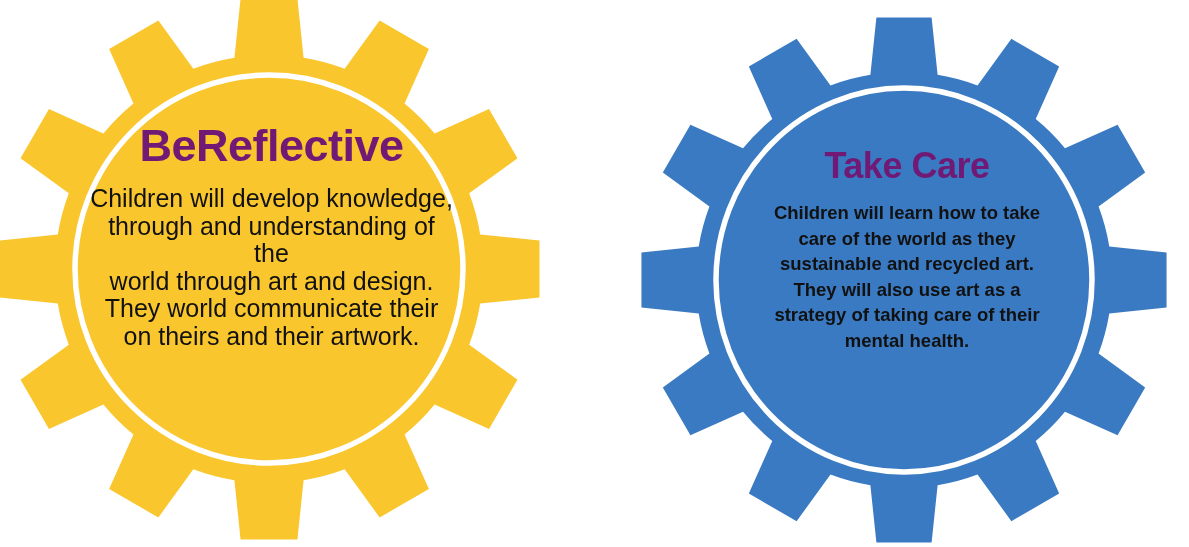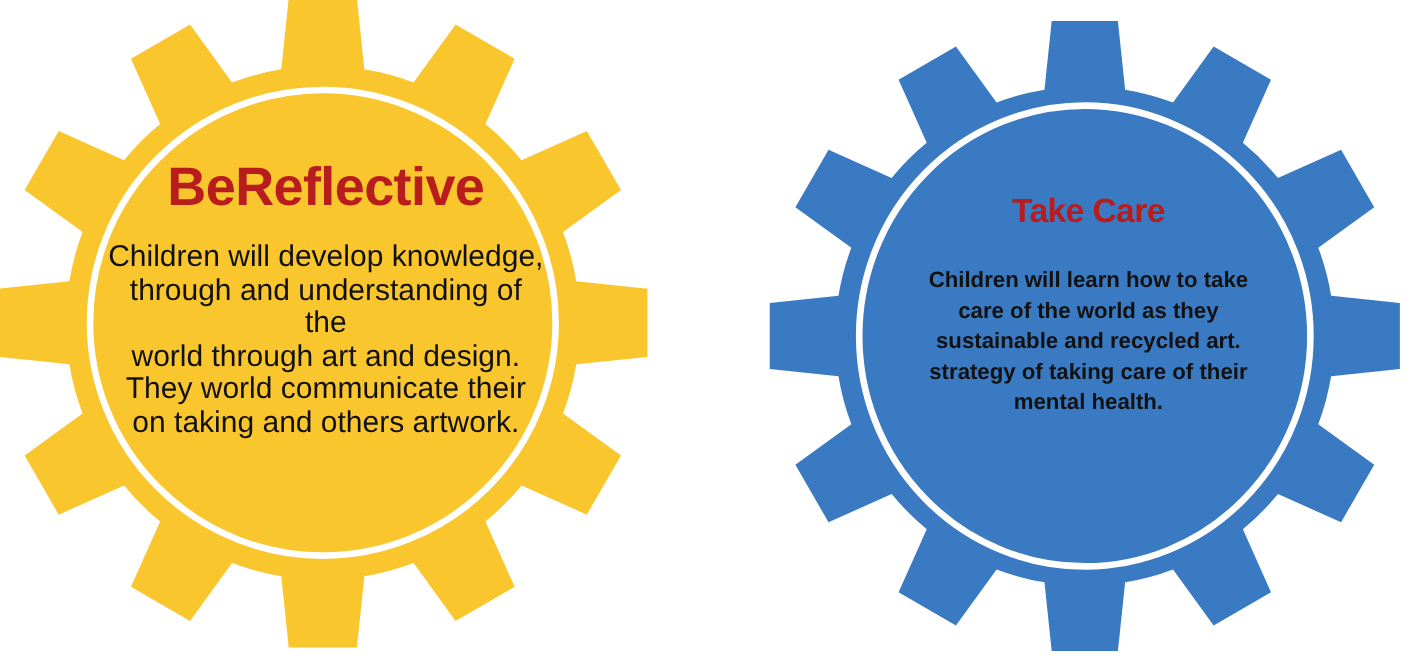--- a/index.html
+++ b/index.html
@@ -31,23 +31,23 @@
   }
   .gear-text {
     position: absolute;
     text-align: center;
     color: #000000;
     box-sizing: border-box;
   }
   .gear-title {
     font-family: "Liberation Sans", sans-serif;
     font-weight: 700;
-    color: #b91c1c;
+    color: #701a75;
     letter-spacing: -0.5px;
-    margin: 18px;
+    margin: 8px;
     padding: 0;
     text-align: center;
   }
   .gear-body {
     font-family: "Liberation Sans", sans-serif;
     font-weight: 400;
     color: #111111;
     margin: 0;
     padding: 0;
   }
@@ -83,21 +83,21 @@
     top: 14px;
     width: 528px;
     height: 533px;
   }
   #gear-blue-text {
     left: 108px;
     top: 118px;
     width: 318px;
   }
   #gear-blue-text .gear-title {
-    font-size: 28px;
+    font-size: 36px;
     line-height: 52px;
   }
   #gear-blue-text .gear-body {
     font-size: 18.5px;
     line-height: 25.5px;
     margin-top: 6px;
     font-weight: bold;
   }
 </style>
 </head>
@@ -114,39 +114,40 @@
       <circle id="yellow-gear-ring" cx="272" cy="277" r="194" fill="none" stroke="#FFFFFF" stroke-width="5.5"></circle>
     </svg>
 
     <div class="gear-text" id="gear-yellow-text">
       <div class="gear-title" id="yellow-title"><span>Be</span><span>Reflective</span></div>
       <div class="gear-body" id="yellow-body">
           <span>Children will develop knowledge,</span>
           <span>through and understanding of the</span>
           <span>world through art and design.</span>
           <span>They world communicate their</span>
-          <span>on taking and others artwork.</span>
+          <span>on theirs and their artwork.</span>
         </div>
     </div>
   </div>
 
   <div class="gear-unit" id="gear-blue-unit">
 
     <svg class="gear-svg" id="gear-blue-svg" width="528" height="533" viewBox="0 0 528 533">
       <g id="blue-gear-group">
           <path d="M230.39,60.73L236.40,3.45L291.60,3.45L297.61,60.73A208,208 0 0 1 337.52,71.43L337.52,71.43L371.38,24.82L419.18,52.42L395.74,105.04A208,208 0 0 1 424.96,134.26L424.96,134.26L477.58,110.82L505.18,158.62L458.57,192.48A208,208 0 0 1 469.27,232.39L469.27,232.39L526.55,238.40L526.55,293.60L469.27,299.61A208,208 0 0 1 458.57,339.52L458.57,339.52L505.18,373.38L477.58,421.18L424.96,397.74A208,208 0 0 1 395.74,426.96L395.74,426.96L419.18,479.58L371.38,507.18L337.52,460.57A208,208 0 0 1 297.61,471.27L297.61,471.27L291.60,528.55L236.40,528.55L230.39,471.27A208,208 0 0 1 190.48,460.57L190.48,460.57L156.62,507.18L108.82,479.58L132.26,426.96A208,208 0 0 1 103.04,397.74L103.04,397.74L50.42,421.18L22.82,373.38L69.43,339.52A208,208 0 0 1 58.73,299.61L58.73,299.61L1.45,293.60L1.45,238.40L58.73,232.39A208,208 0 0 1 69.43,192.48L69.43,192.48L22.82,158.62L50.42,110.82L103.04,134.26A208,208 0 0 1 132.26,105.04L132.26,105.04L108.82,52.42L156.62,24.82L190.48,71.43A208,208 0 0 1 230.39,60.73Z" fill="#3A7AC2"></path>
         </g>
       <ellipse id="blue-gear-ring" cx="264" cy="266" rx="188" ry="192" fill="none" stroke="#FFFFFF" stroke-width="5.5"></ellipse>
     </svg>
 
     <div class="gear-text" id="gear-blue-text">
       <div class="gear-title" id="blue-title"><span>Take Care</span></div>
       <div class="gear-body" id="blue-body">
           <span>Children will learn how to take</span>
           <span>care of the world as they</span>
           <span>sustainable and recycled art.</span>
+          <span>They will also use art as a</span>
           <span>strategy of taking care of their</span>
           <span>mental health.</span>
         </div>
     </div>
   </div>
 
 </div>
 
 </body></html>

